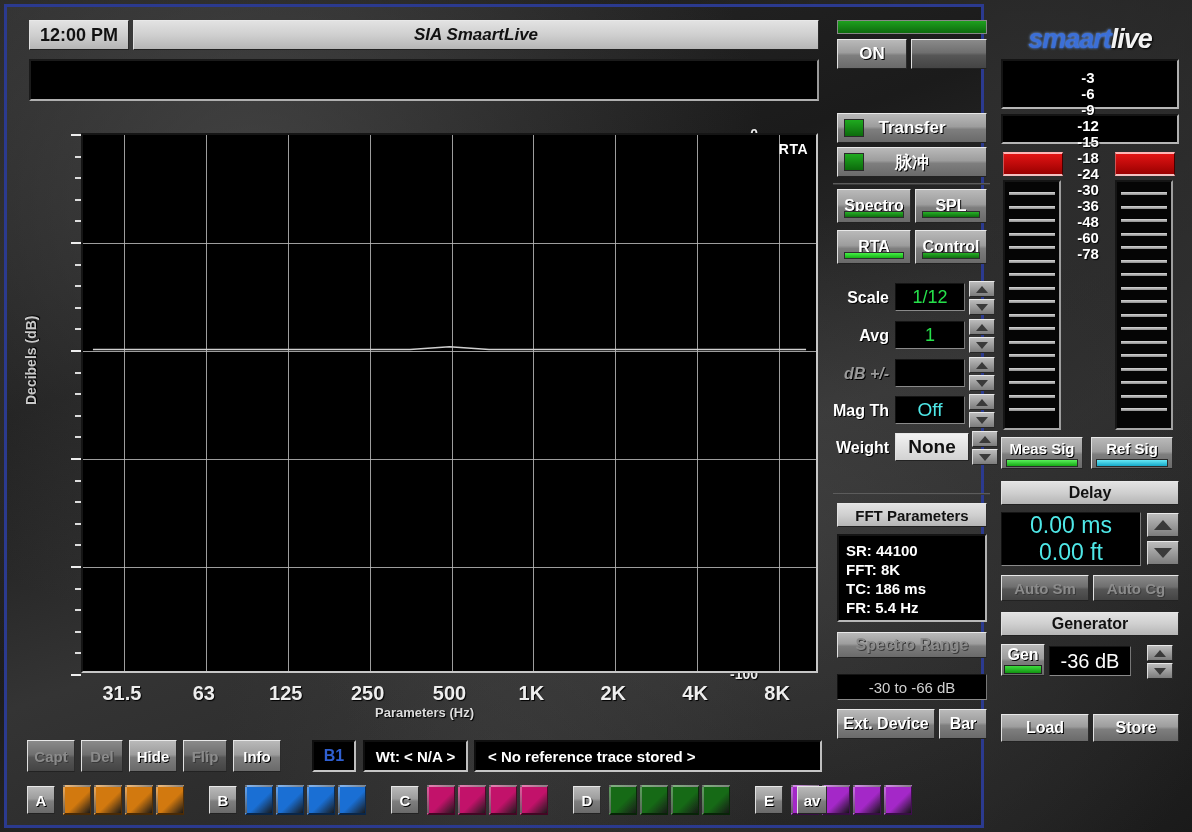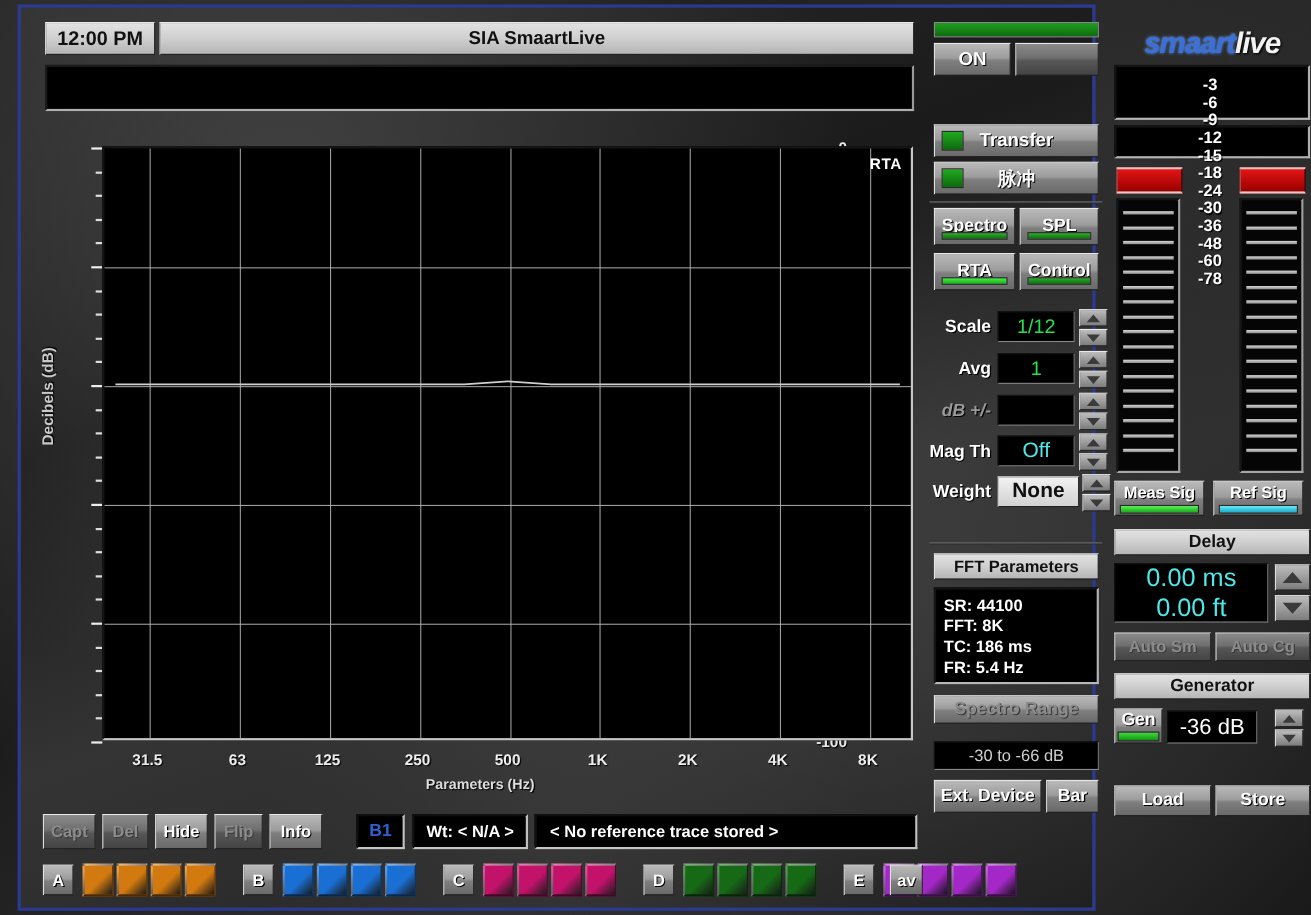--- a/index.html
+++ b/index.html
@@ -7,21 +7,21 @@
   body {
     width:1192px; height:832px; position:relative; overflow:hidden;
     font-family:"Liberation Sans", sans-serif;
     background:
       radial-gradient(circle at 20% 30%, #3a3a3a 0%, transparent 45%),
       radial-gradient(circle at 70% 70%, #333 0%, transparent 40%),
       radial-gradient(circle at 85% 15%, #2e2e2e 0%, transparent 35%),
       linear-gradient(145deg,#262626 0%,#1c1c1c 40%,#303030 70%,#1a1a1a 100%);
   }
   #app {
-    position:absolute; left:16px; top:4px; width:980px; height:824px;
+    position:absolute; left:4px; top:4px; width:980px; height:824px;
     border:3px solid #2b3a8f;
     background:
       radial-gradient(ellipse at 25% 20%, rgba(90,90,90,.55) 0%, transparent 50%),
       radial-gradient(ellipse at 75% 65%, rgba(80,80,80,.45) 0%, transparent 45%),
       radial-gradient(ellipse at 50% 95%, rgba(70,70,70,.4) 0%, transparent 40%),
       linear-gradient(160deg,#2a2a2a 0%,#1b1b1b 35%,#343434 60%,#202020 100%);
   }
 
   
   .bev {
@@ -42,42 +42,42 @@
   .bev.dis { color:#8b8b8b; text-shadow:1px 1px 0 #3a3a3a; }
   .lcd {
     background:#000; border-top:1px solid #151515; border-left:1px solid #111;
     border-right:1px solid #777; border-bottom:1px solid #8a8a8a;
     display:flex; align-items:center; justify-content:center;
     color:#25e04a; font-weight:normal; user-select:none;
   }
 
   
   #clock { position:absolute; left:22px; top:13px; width:100px; height:30px; font-size:18px; }
-  #titlebar { position:absolute; left:126px; top:13px; width:686px; height:30px; font-size:17px; }
+  #titlebar { position:absolute; left:126px; top:13px; width:686px; height:30px; font-size:17px;font-style:italic; }
   #blackbar { position:absolute; left:22px; top:52px; width:790px; height:42px;
     background:#000; border:2px solid; border-color:#1a1a1a #9a9a9a #b0b0b0 #1a1a1a; }
 
   
   #graphwrap { position:absolute; left:20px; top:118px; width:795px; height:555px; }
   #plot { position:absolute; left:54px; top:8px; width:737px; height:540px;
     background:#000; border:2px solid; border-color:#151515 #c6c6c6 #c6c6c6 #151515; }
   #plot .grid { position:absolute; inset:0; }
   #plot .gl-h { position:absolute; left:0; right:0; height:1px; background:#b9b9b9; opacity:.85; }
   #plot .gl-v { position:absolute; top:0; bottom:0; width:1px; background:#b9b9b9; opacity:.85; }
   #rta-label { position:absolute; right:8px; top:6px; color:#fff; font-size:14px;
     font-weight:bold; letter-spacing:.5px; }
   #trace { position:absolute; left:0; top:0; width:100%; height:100%; }
   .ytick { position:absolute; right:0; color:#e9e9e9; font-size:14px; font-weight:bold;
     text-shadow:1px 1px 1px #000; white-space:nowrap; }
   .ytickminor { position:absolute; width:6px; height:2px; background:#ddd; }
   .ytickmajor { position:absolute; width:10px; height:2px; background:#eee; }
   #ylabel { position:absolute; left:-4px; top:280px; transform:rotate(-90deg);
     transform-origin:left top; color:#c9c9c9; font-size:14px; font-weight:bold;
     text-shadow:1px 1px 1px #000; white-space:nowrap; }
-  .xtick { position:absolute; top:557px; color:#eee; font-size:14px; font-weight:bold;
+  .xtick { position:absolute; top:557px; color:#eee; font-size:20px; font-weight:bold;
     text-shadow:1px 1px 1px #000; transform:translateX(-50%); }
   #xlabel { position:absolute; left:0; right:0; top:580px; text-align:center;
     color:#ddd; font-size:13px; font-weight:bold; text-shadow:1px 1px 1px #000; }
 
   
   #ctrl { position:absolute; left:822px; top:8px; width:165px; height:740px; }
   #topgreen { position:absolute; left:8px; top:5px; width:150px; height:14px;
     background:linear-gradient(180deg,#1ea01e,#0d6a0d); border:1px solid #888; }
   .ctrlbtn { position:absolute; height:30px; font-size:17px; }
   .chk { position:absolute; left:6px; top:5px; width:20px; height:18px;

